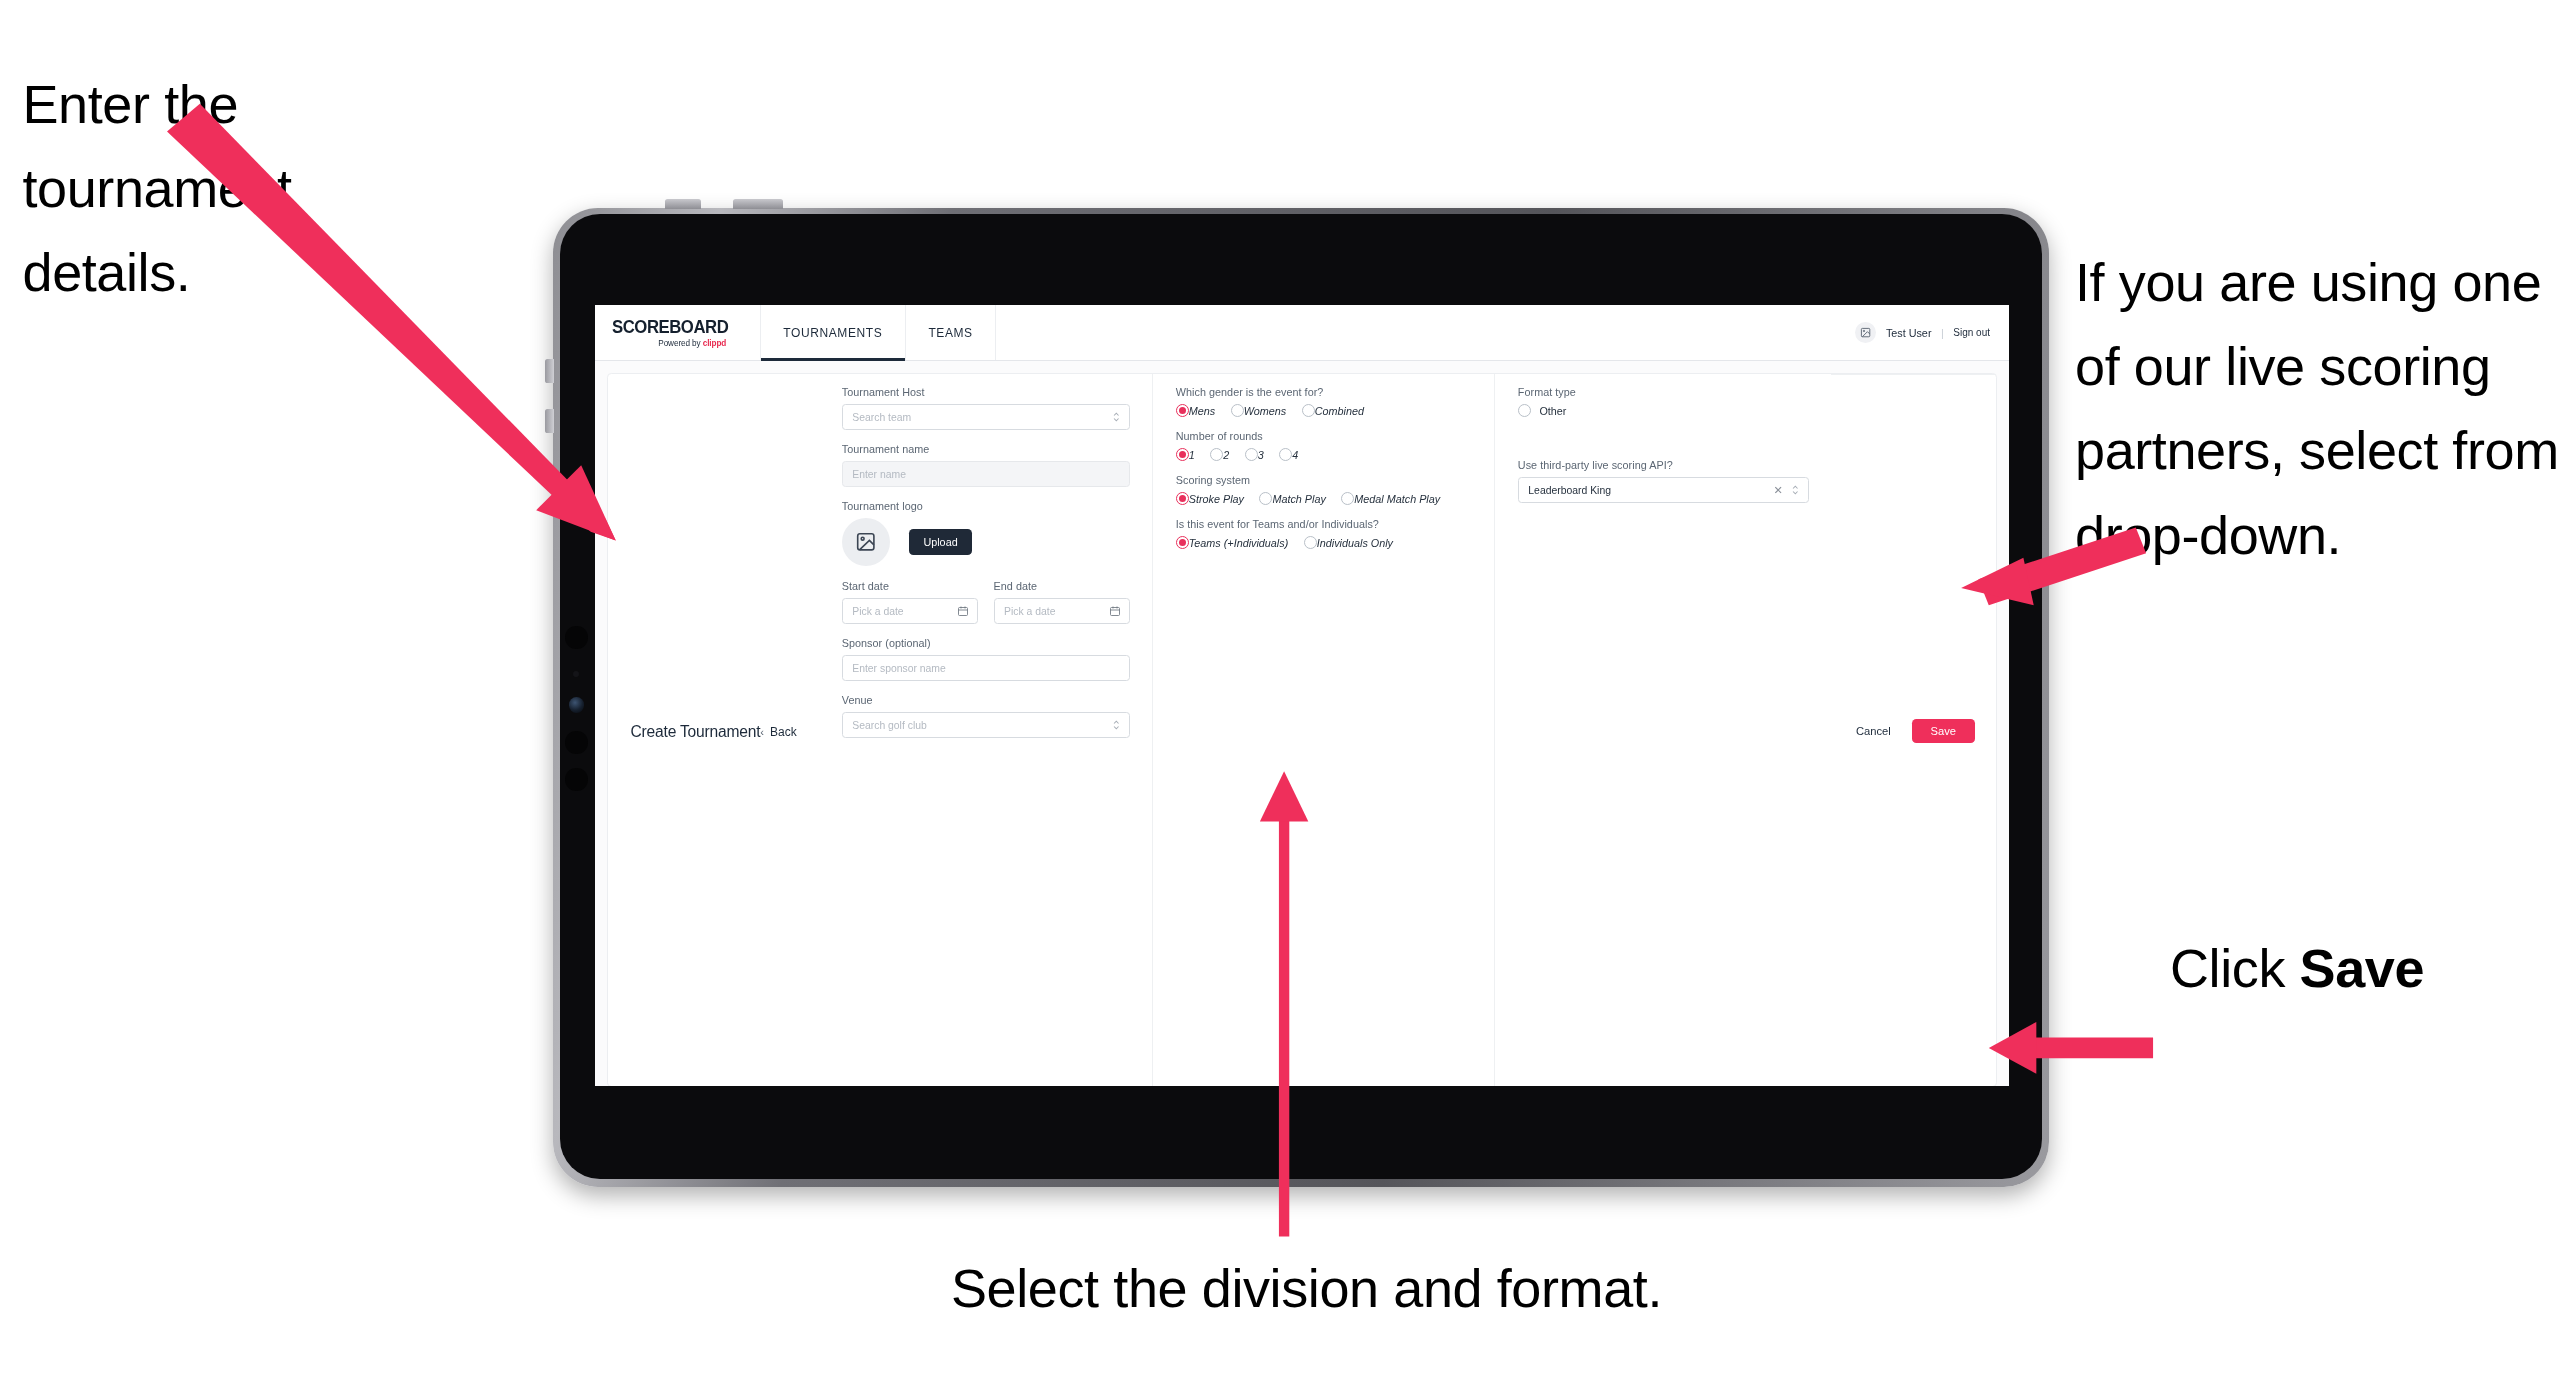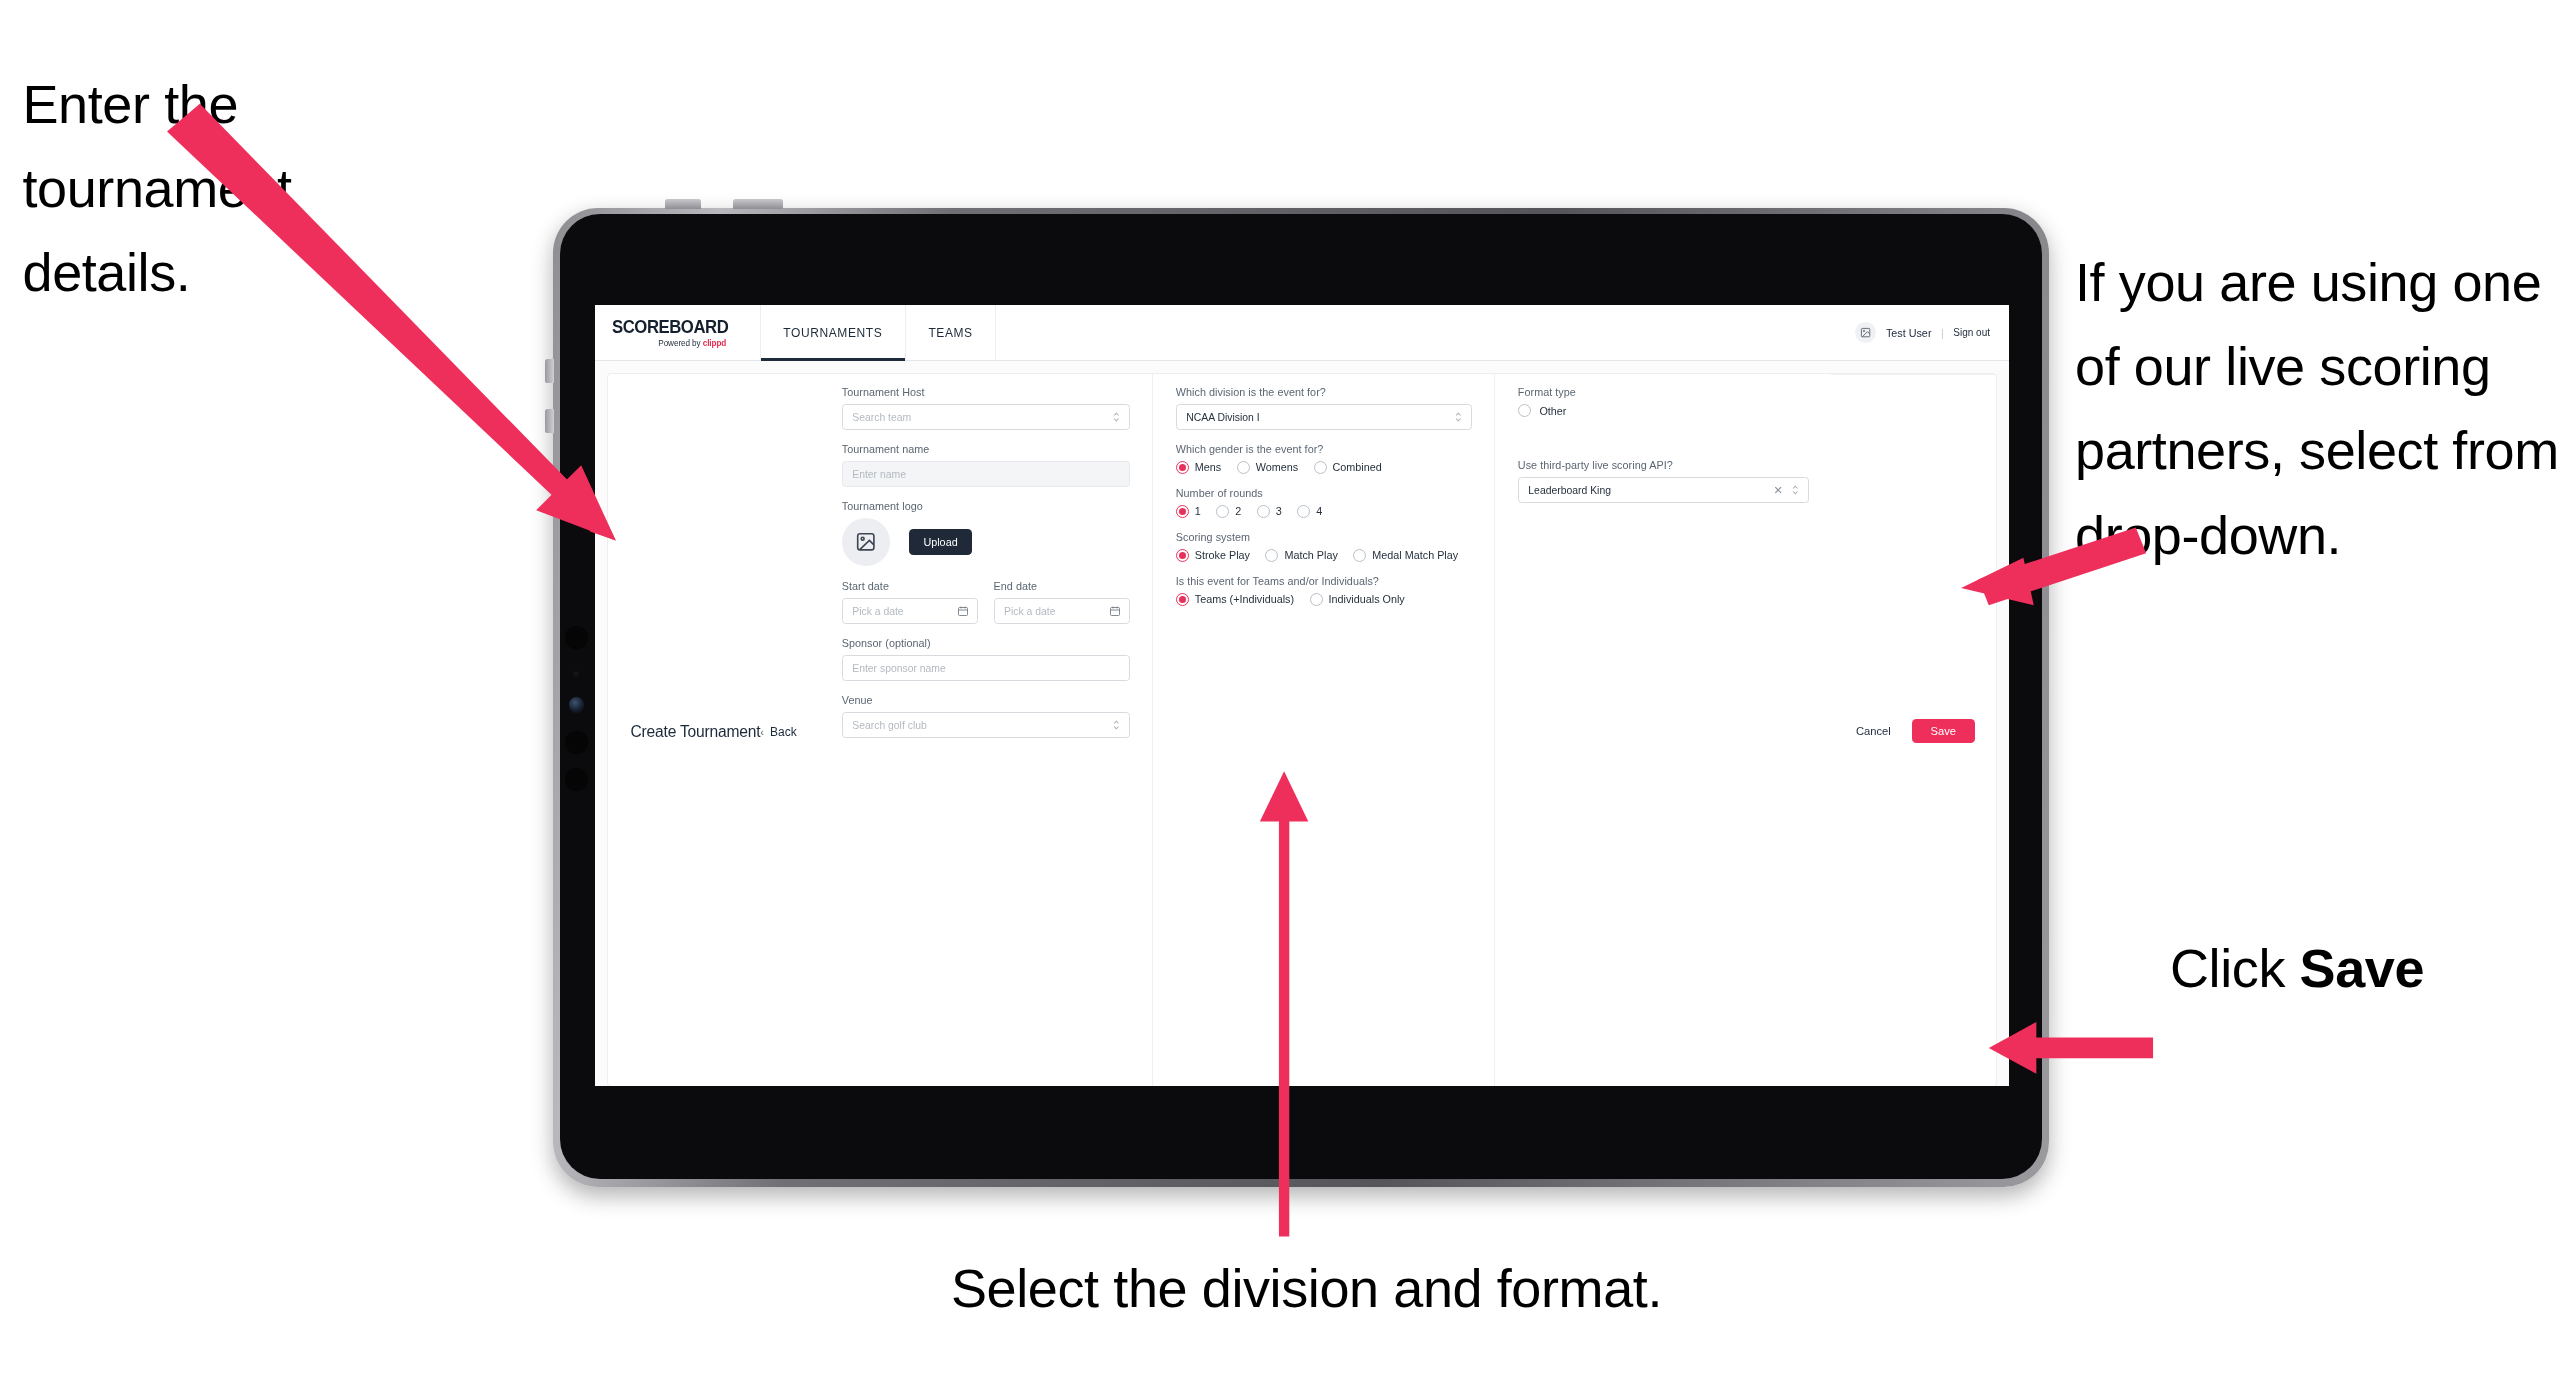--- a/index.html
+++ b/index.html
@@ -306,24 +306,24 @@
   
   .radio-row {
     display: flex;
     align-items: center;
     gap: 9.5px;
     margin-bottom: 11.2px;
     flex-wrap: wrap;
   }
   .radio-opt {
     display: flex;
-    align-items: flex-start;
-    gap: 6px;
+    align-items: center;
     cursor: pointer;
     margin-right: 6px;
+    font-style: italic;
   }
   .rad {
     width: 13px; height: 13px;
     border-radius: 50%;
     border: 1.4px solid #b9c0c8;
     box-sizing: border-box;
     flex: none;
     position: relative;
     background: #fff;
   }
@@ -519,31 +519,20 @@
                       <path d="M2 6l3-3 3 3M2 10l3 3 3-3"></path>
                     </svg>
                 </span>
               </div>
             </div>
 
           </div>
 
           <div class="col" id="col-mid">
 
-            <div class="field-block">
-              <div class="field-label">Which division is the event for?</div>
-              <div class="input">
-                <span class="val">NCAA Division I</span>
-                <span class="updown">
-                  <svg viewBox="0 0 10 16" width="8.6" height="12" fill="none" stroke="#a7aeb6" stroke-width="1.4">
-                      <path d="M2 6l3-3 3 3M2 10l3 3 3-3"></path>
-                    </svg>
-                </span>
-              </div>
-            </div>
 
             <div class="field-block">
               <div class="field-label">Which gender is the event for?</div>
               <div class="radio-row">
                 <div class="radio-opt">
                   <span class="rad on"></span>
                   <span class="rad-label">Mens</span>
                 </div>
                 <div class="radio-opt">
                   <span class="rad"></span>

